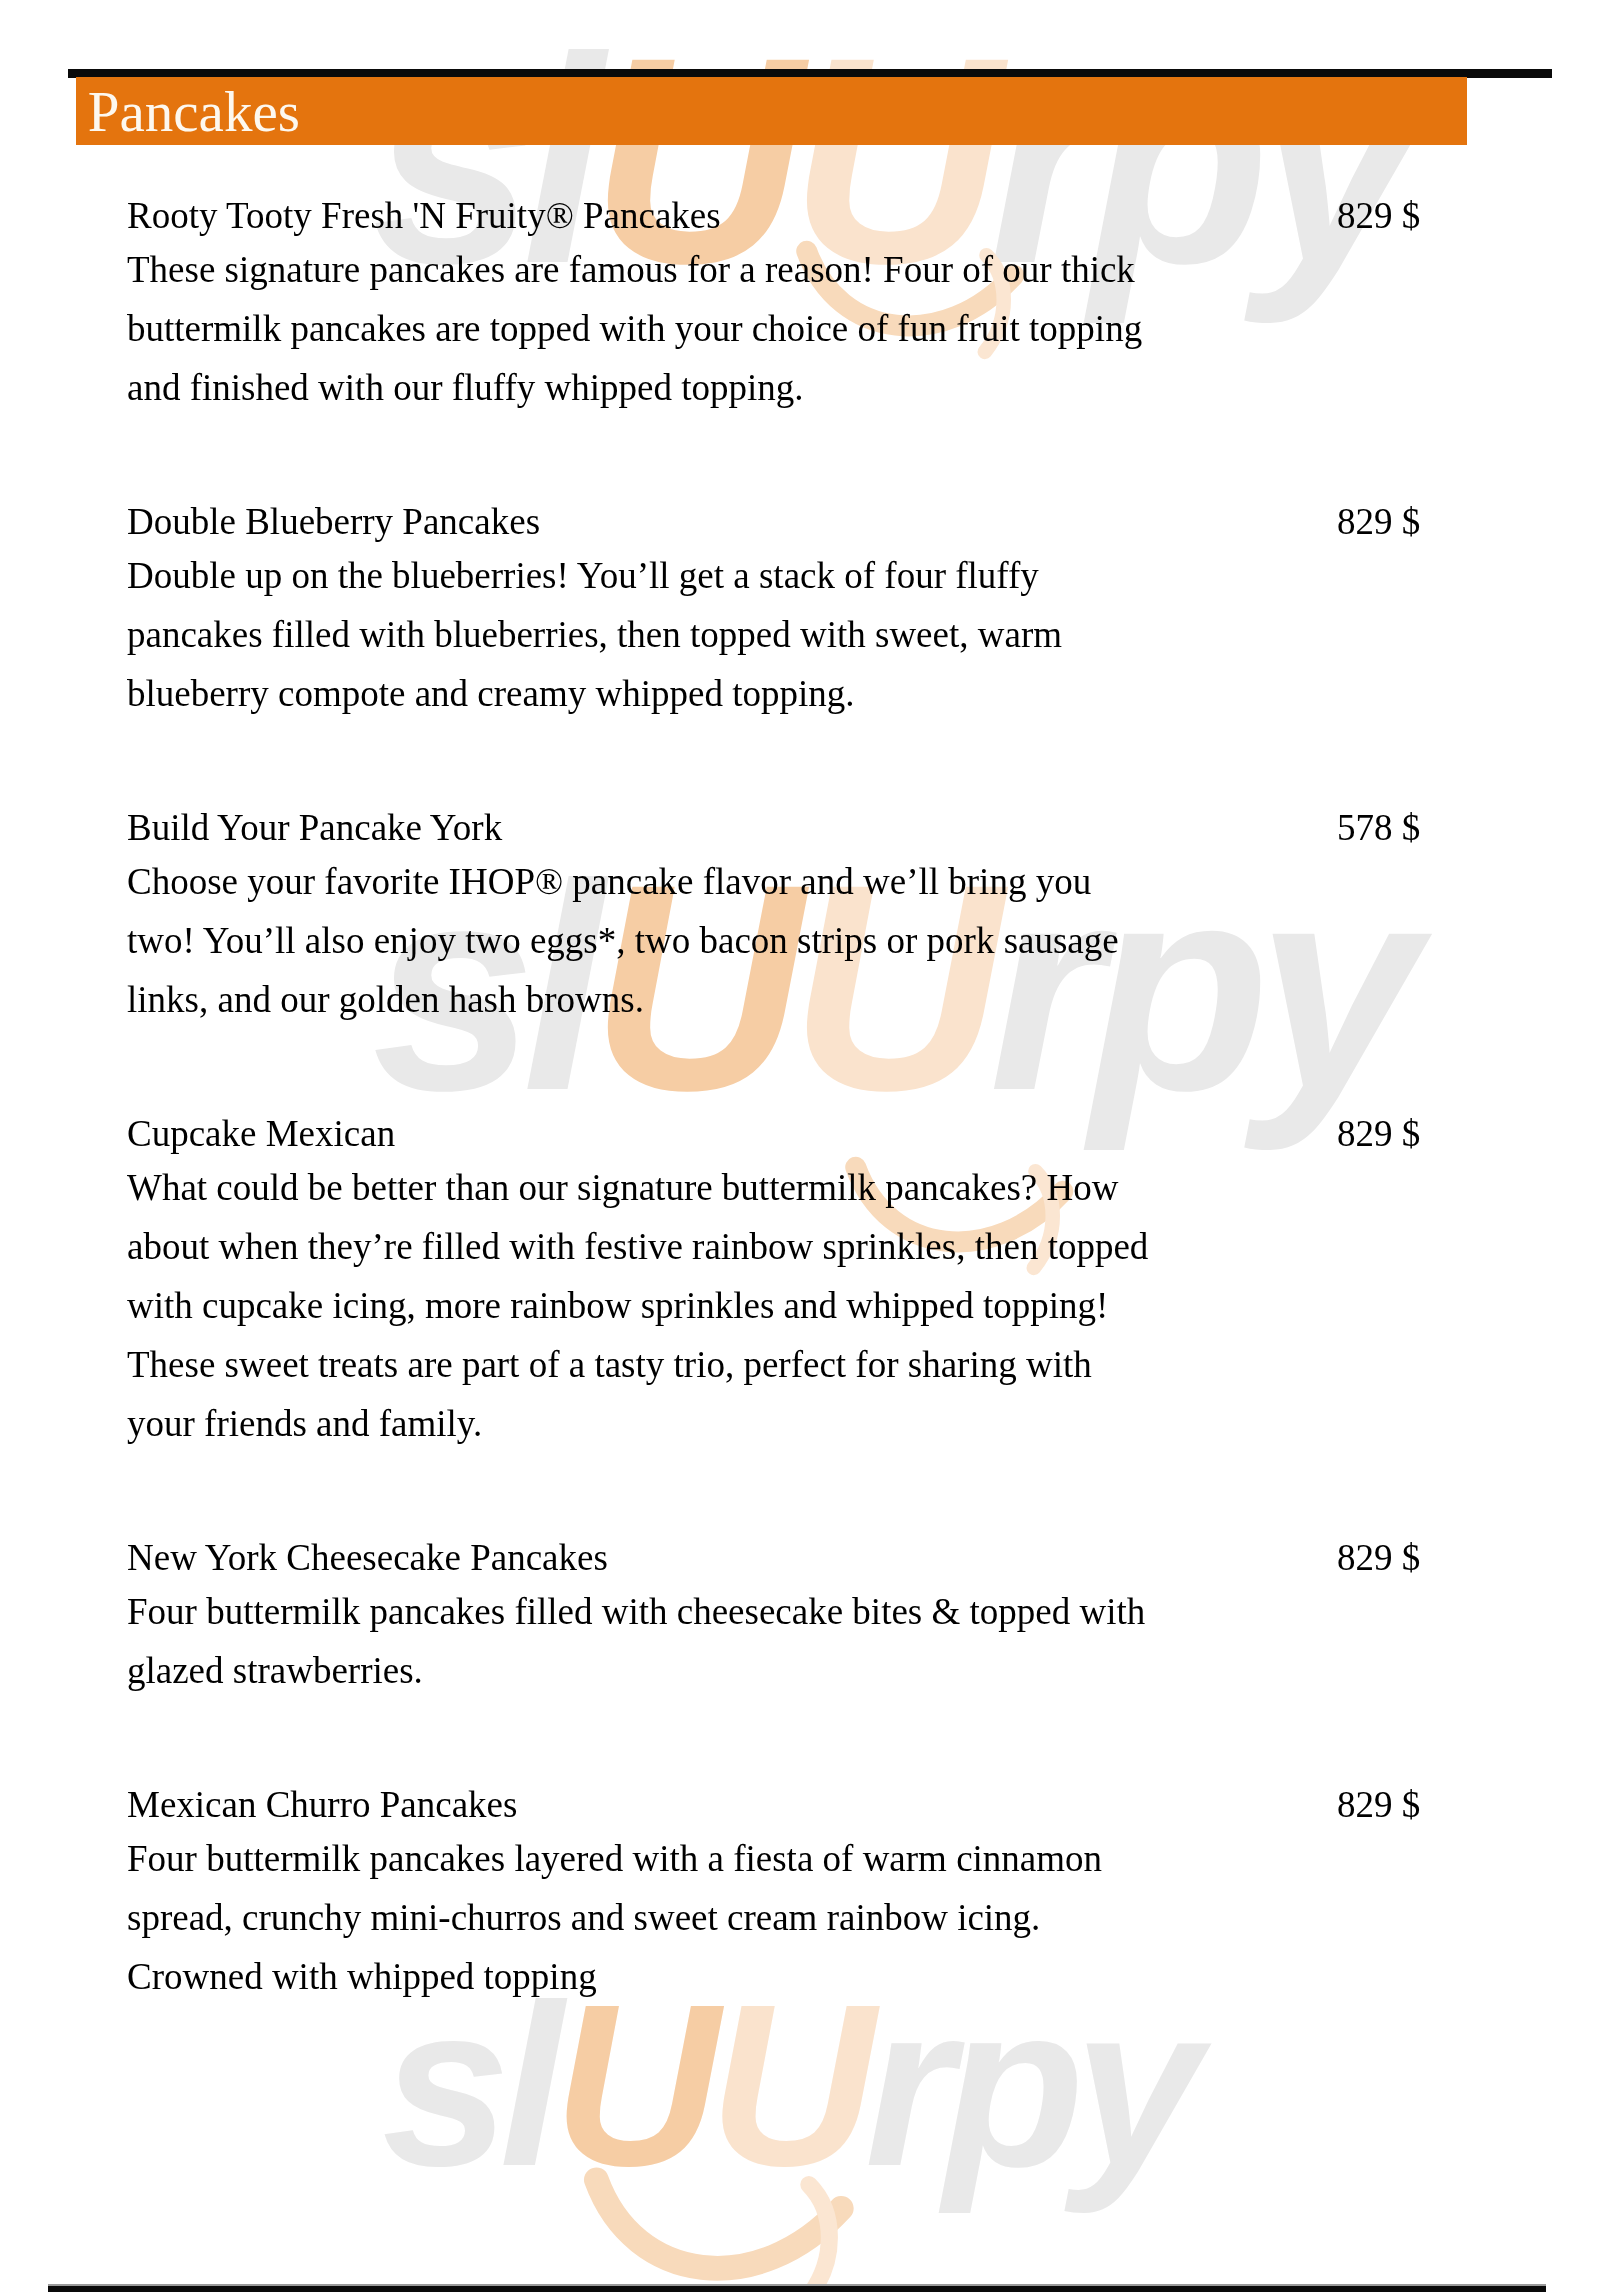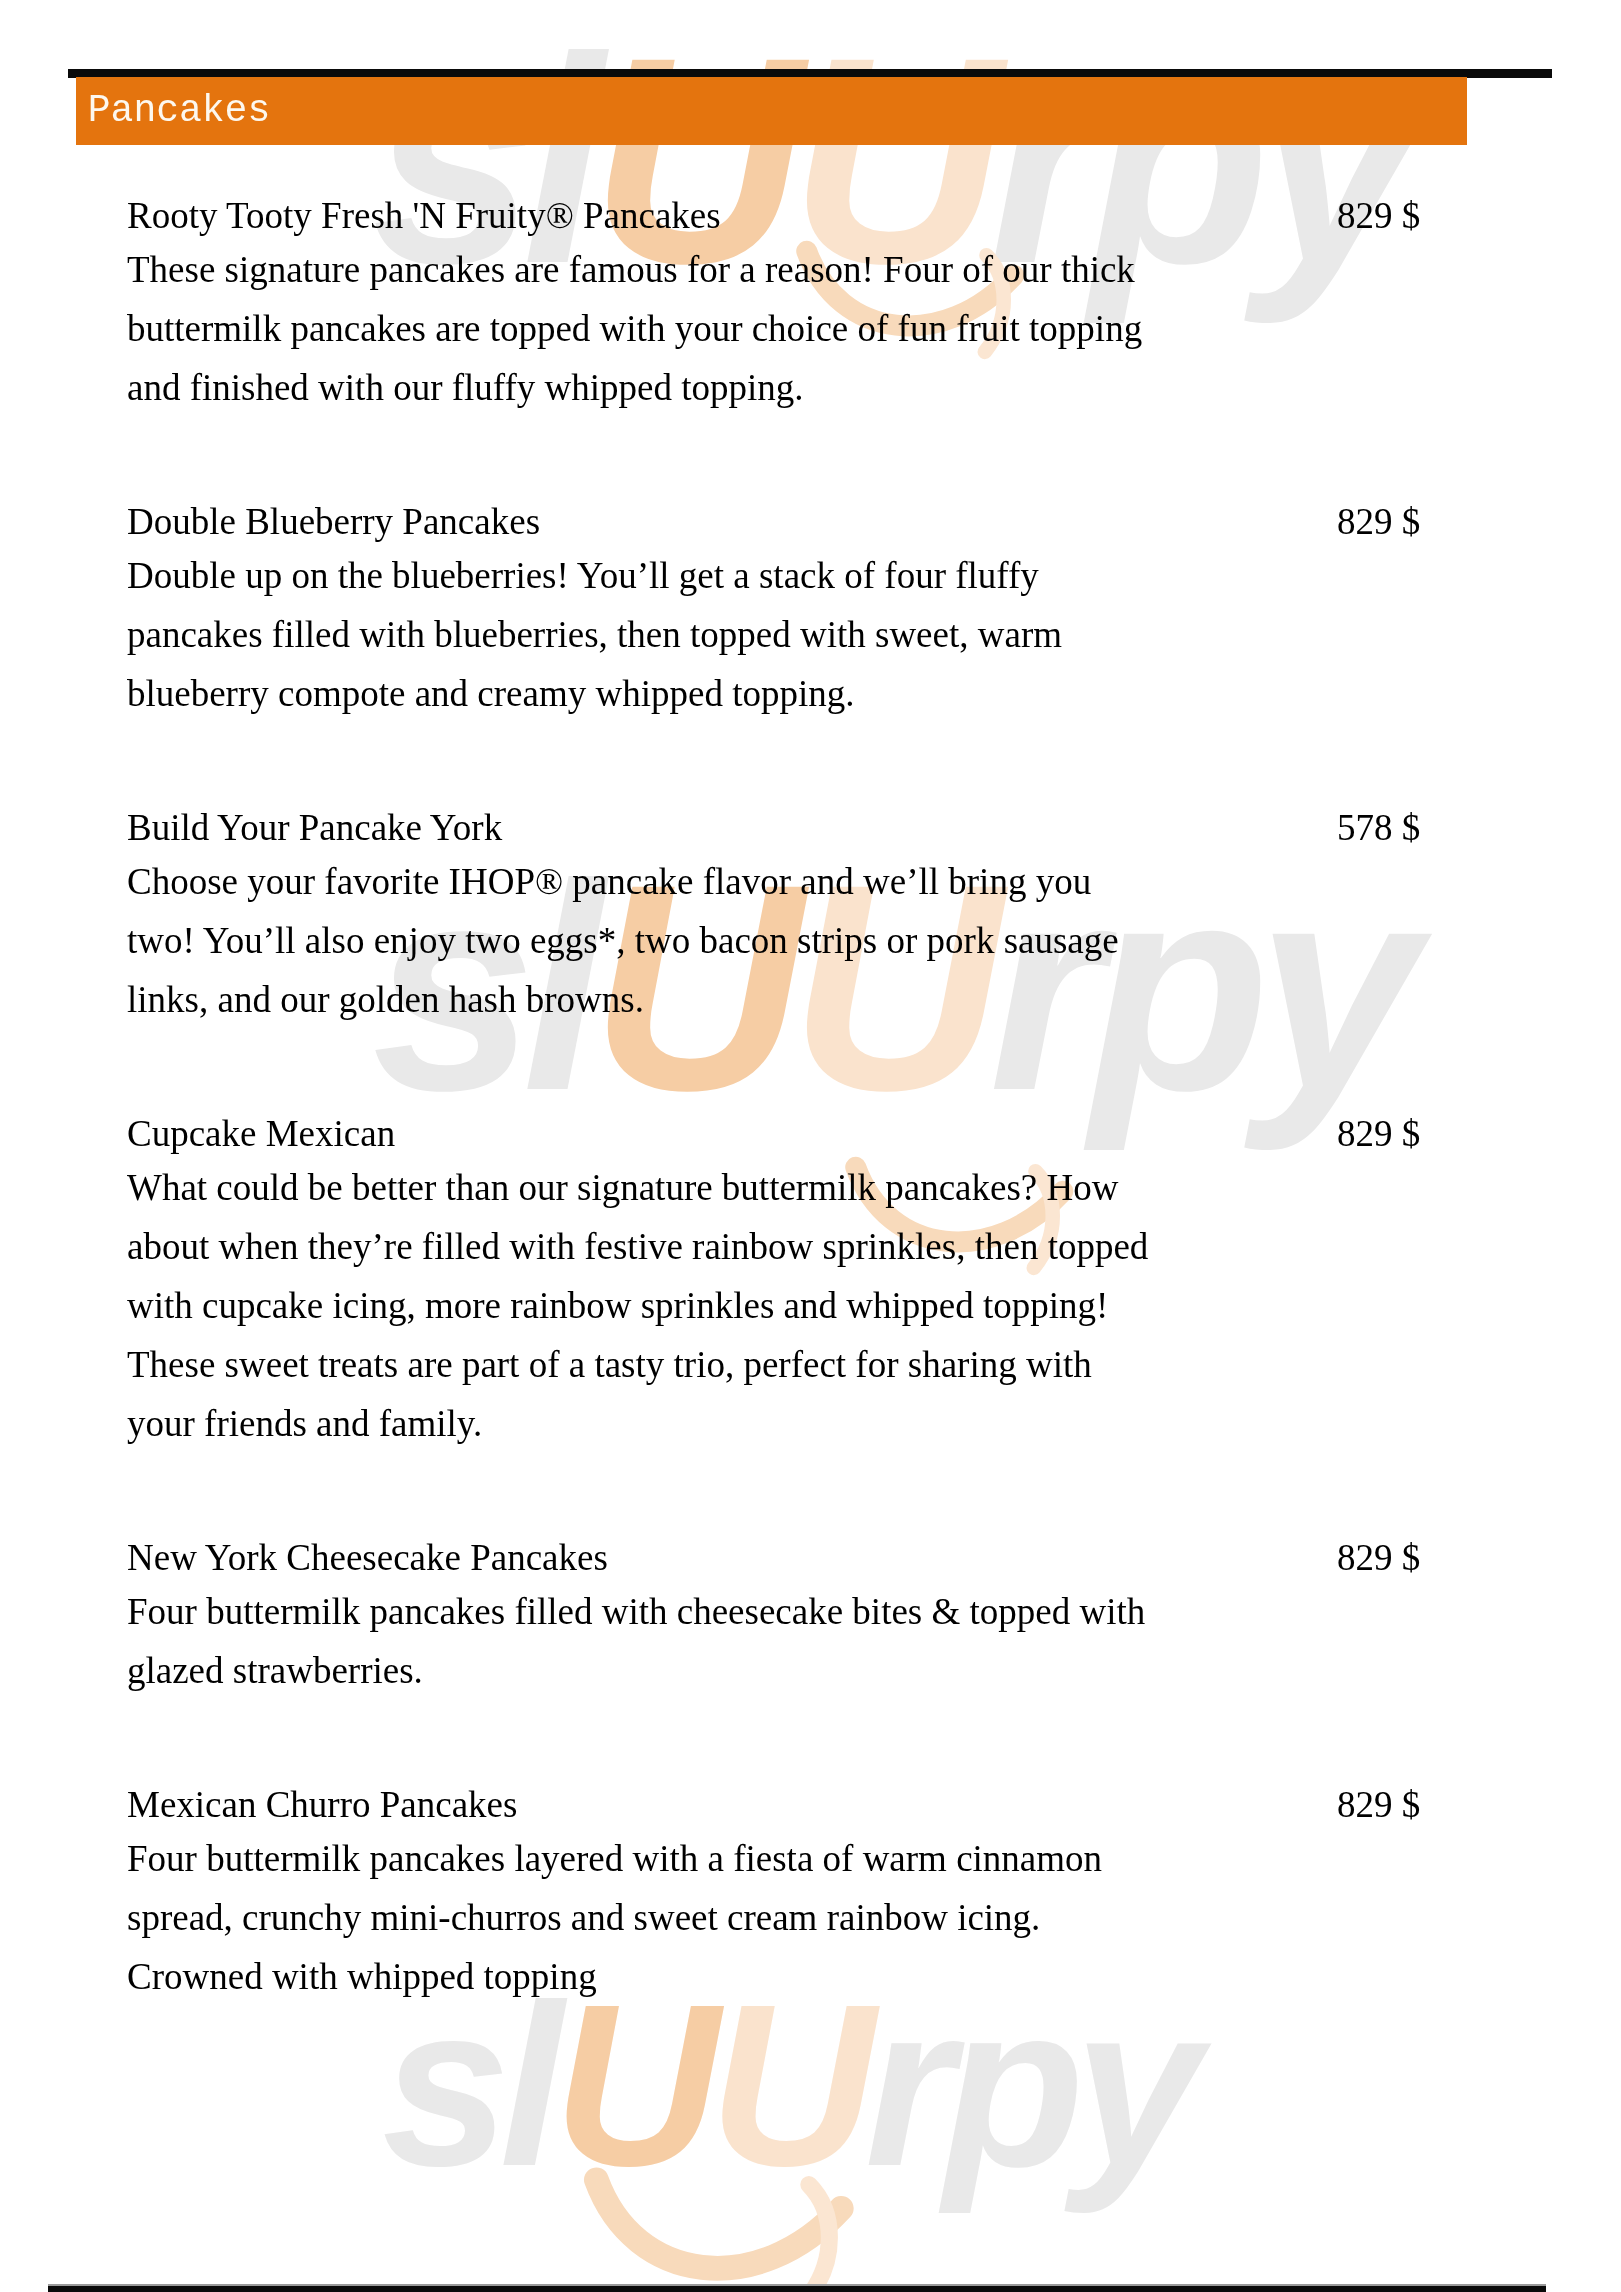--- a/index.html
+++ b/index.html
@@ -44,22 +44,22 @@
     left: 68px; top: 69px; width: 1484px; height: 8.8px;
     background: #0a0a0a;
   }
   .section-band {
     position: absolute; z-index: 2;
     left: 76px; top: 77px; width: 1391px; height: 68px;
     background: #e4740e;
     display: flex; align-items: center;
   }
   .section-title {
-    font-family: Liberation Mono, monospace;
-    font-size: 38px;
+    font-family: Liberation Serif, serif;
+    font-size: 57px;
     color: #fdf8ef;
     padding-left: 11.8px;
     line-height: 1;
   }
 
   
   .menu-list {
     position: absolute; z-index: 2;
     left: 83px; top: 191px; width: 1441px; margin-left: 44px;
   }

